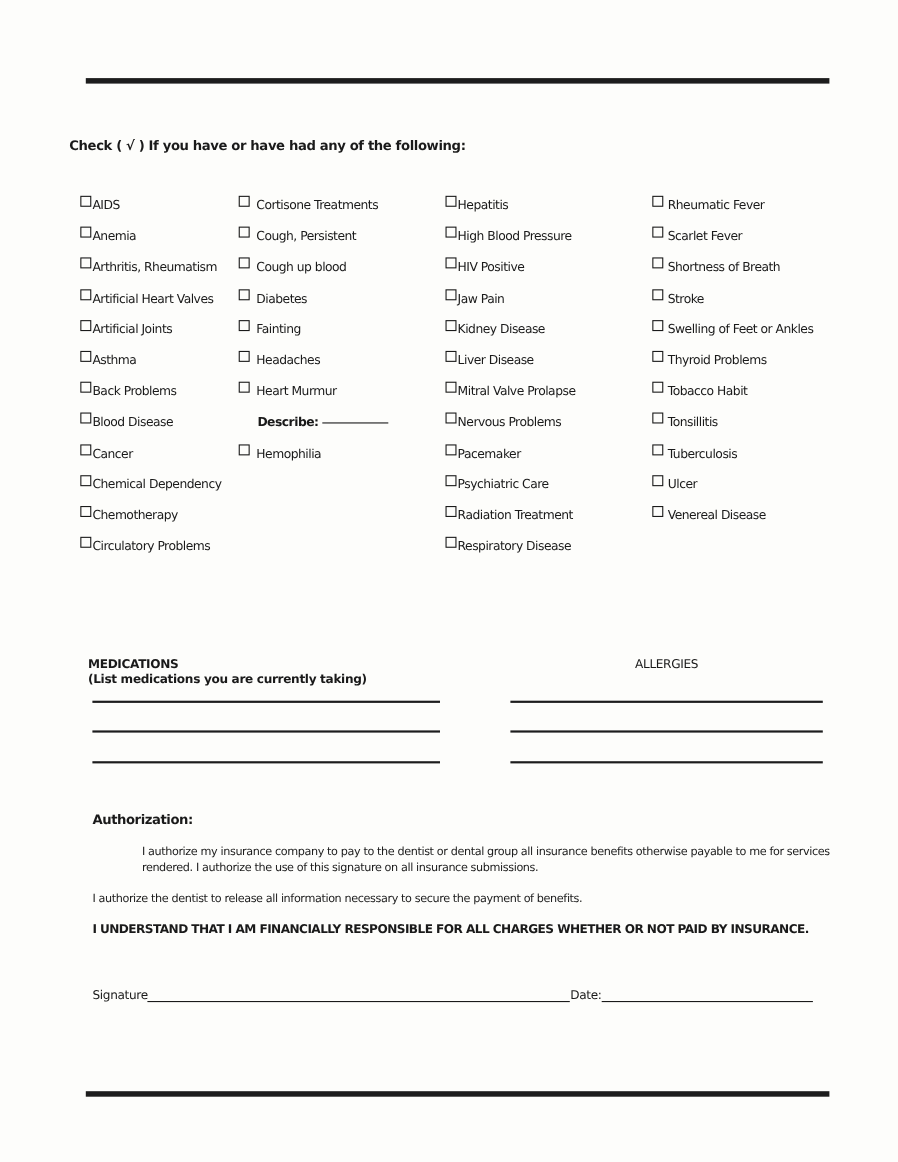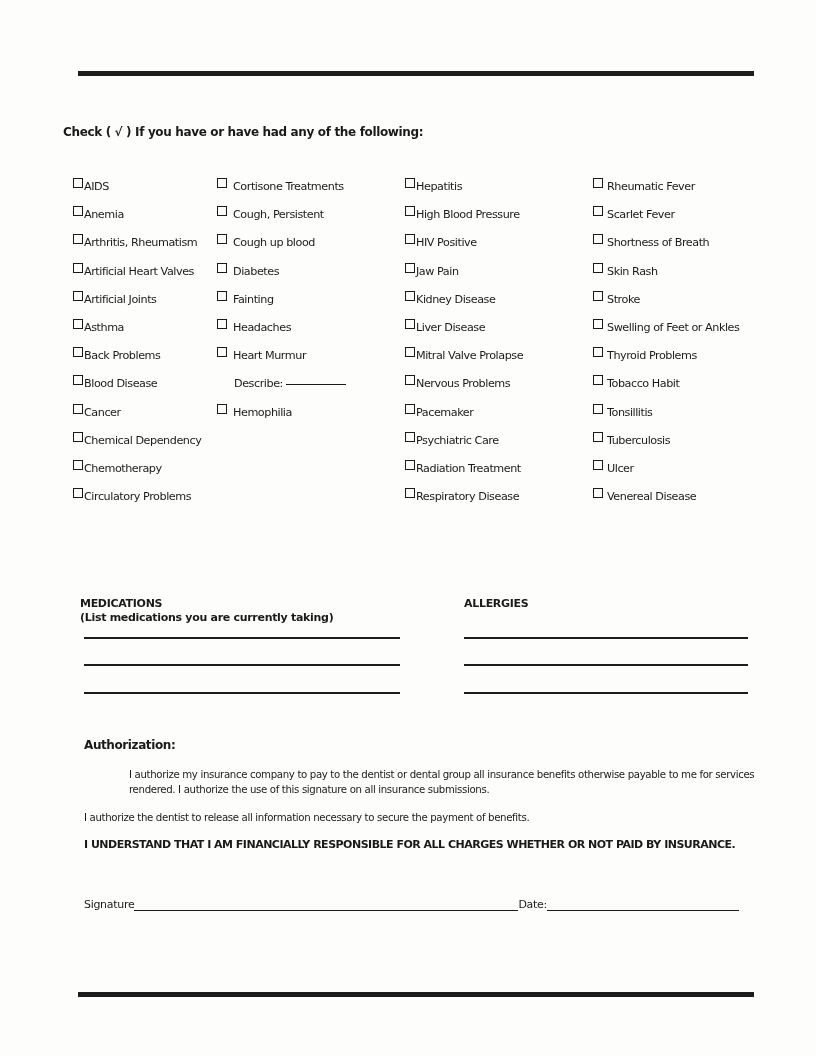--- a/index.html
+++ b/index.html
@@ -33,34 +33,34 @@
     }
     .cond-item .lbl { margin-top: 4px; }
     .col1 { left: 73px; }
     .col1 .lbl { margin-left: 1px; }
     .col2 { left: 217px; }
     .col2 .lbl { margin-left: 6px; }
     .col3 { left: 405px; }
     .col3 .lbl { margin-left: 1px; }
     .col4 { left: 593px; }
     .col4 .lbl { margin-left: 4px; }
-    .describe-row .lbl { margin-left: 17px; }
+    .describe-row .lbl { margin-left: 17px; font-weight: bold; }
     .describe-line {
       display: inline-block; width: 60px; border-bottom: 1px solid #1a1a1a;
       margin-left: 3px; height: 11px;
     }
 
     .med-title {
       position: absolute; left: 80px; width: 326px; top: 597px;
       text-align: left; font-size: 11px; font-weight: bold; letter-spacing: -0.3px;
       line-height: 14px;
     }
     .allergy-title {
       position: absolute; left: 464px; width: 284px; top: 597px;
-      text-align: left; font-size: 11px; font-weight: bold; letter-spacing: -0.3px;
+      text-align: center; font-size: 11px; font-weight: normal; letter-spacing: -0.3px;
     }
     .fill-line {
       position: absolute; height: 1.5px; background: #1d1d1d;
     }
 
     .auth-heading {
       position: absolute; left: 84px; top: 738px;
       font-size: 12px; font-weight: bold; letter-spacing: -0.4px;
     }
     .auth-p {
@@ -236,24 +236,20 @@
   <div class="cond-item">
       <span class="box"></span>
       <span class="lbl">Scarlet Fever</span>
     </div>
   <div class="cond-item">
       <span class="box"></span>
       <span class="lbl">Shortness of Breath</span>
     </div>
   <div class="cond-item">
       <span class="box"></span>
-      <span class="lbl">Skin Rash</span>
-    </div>
-  <div class="cond-item">
-      <span class="box"></span>
       <span class="lbl">Stroke</span>
     </div>
   <div class="cond-item">
       <span class="box"></span>
       <span class="lbl">Swelling of Feet or Ankles</span>
     </div>
   <div class="cond-item">
       <span class="box"></span>
       <span class="lbl">Thyroid Problems</span>
     </div>

